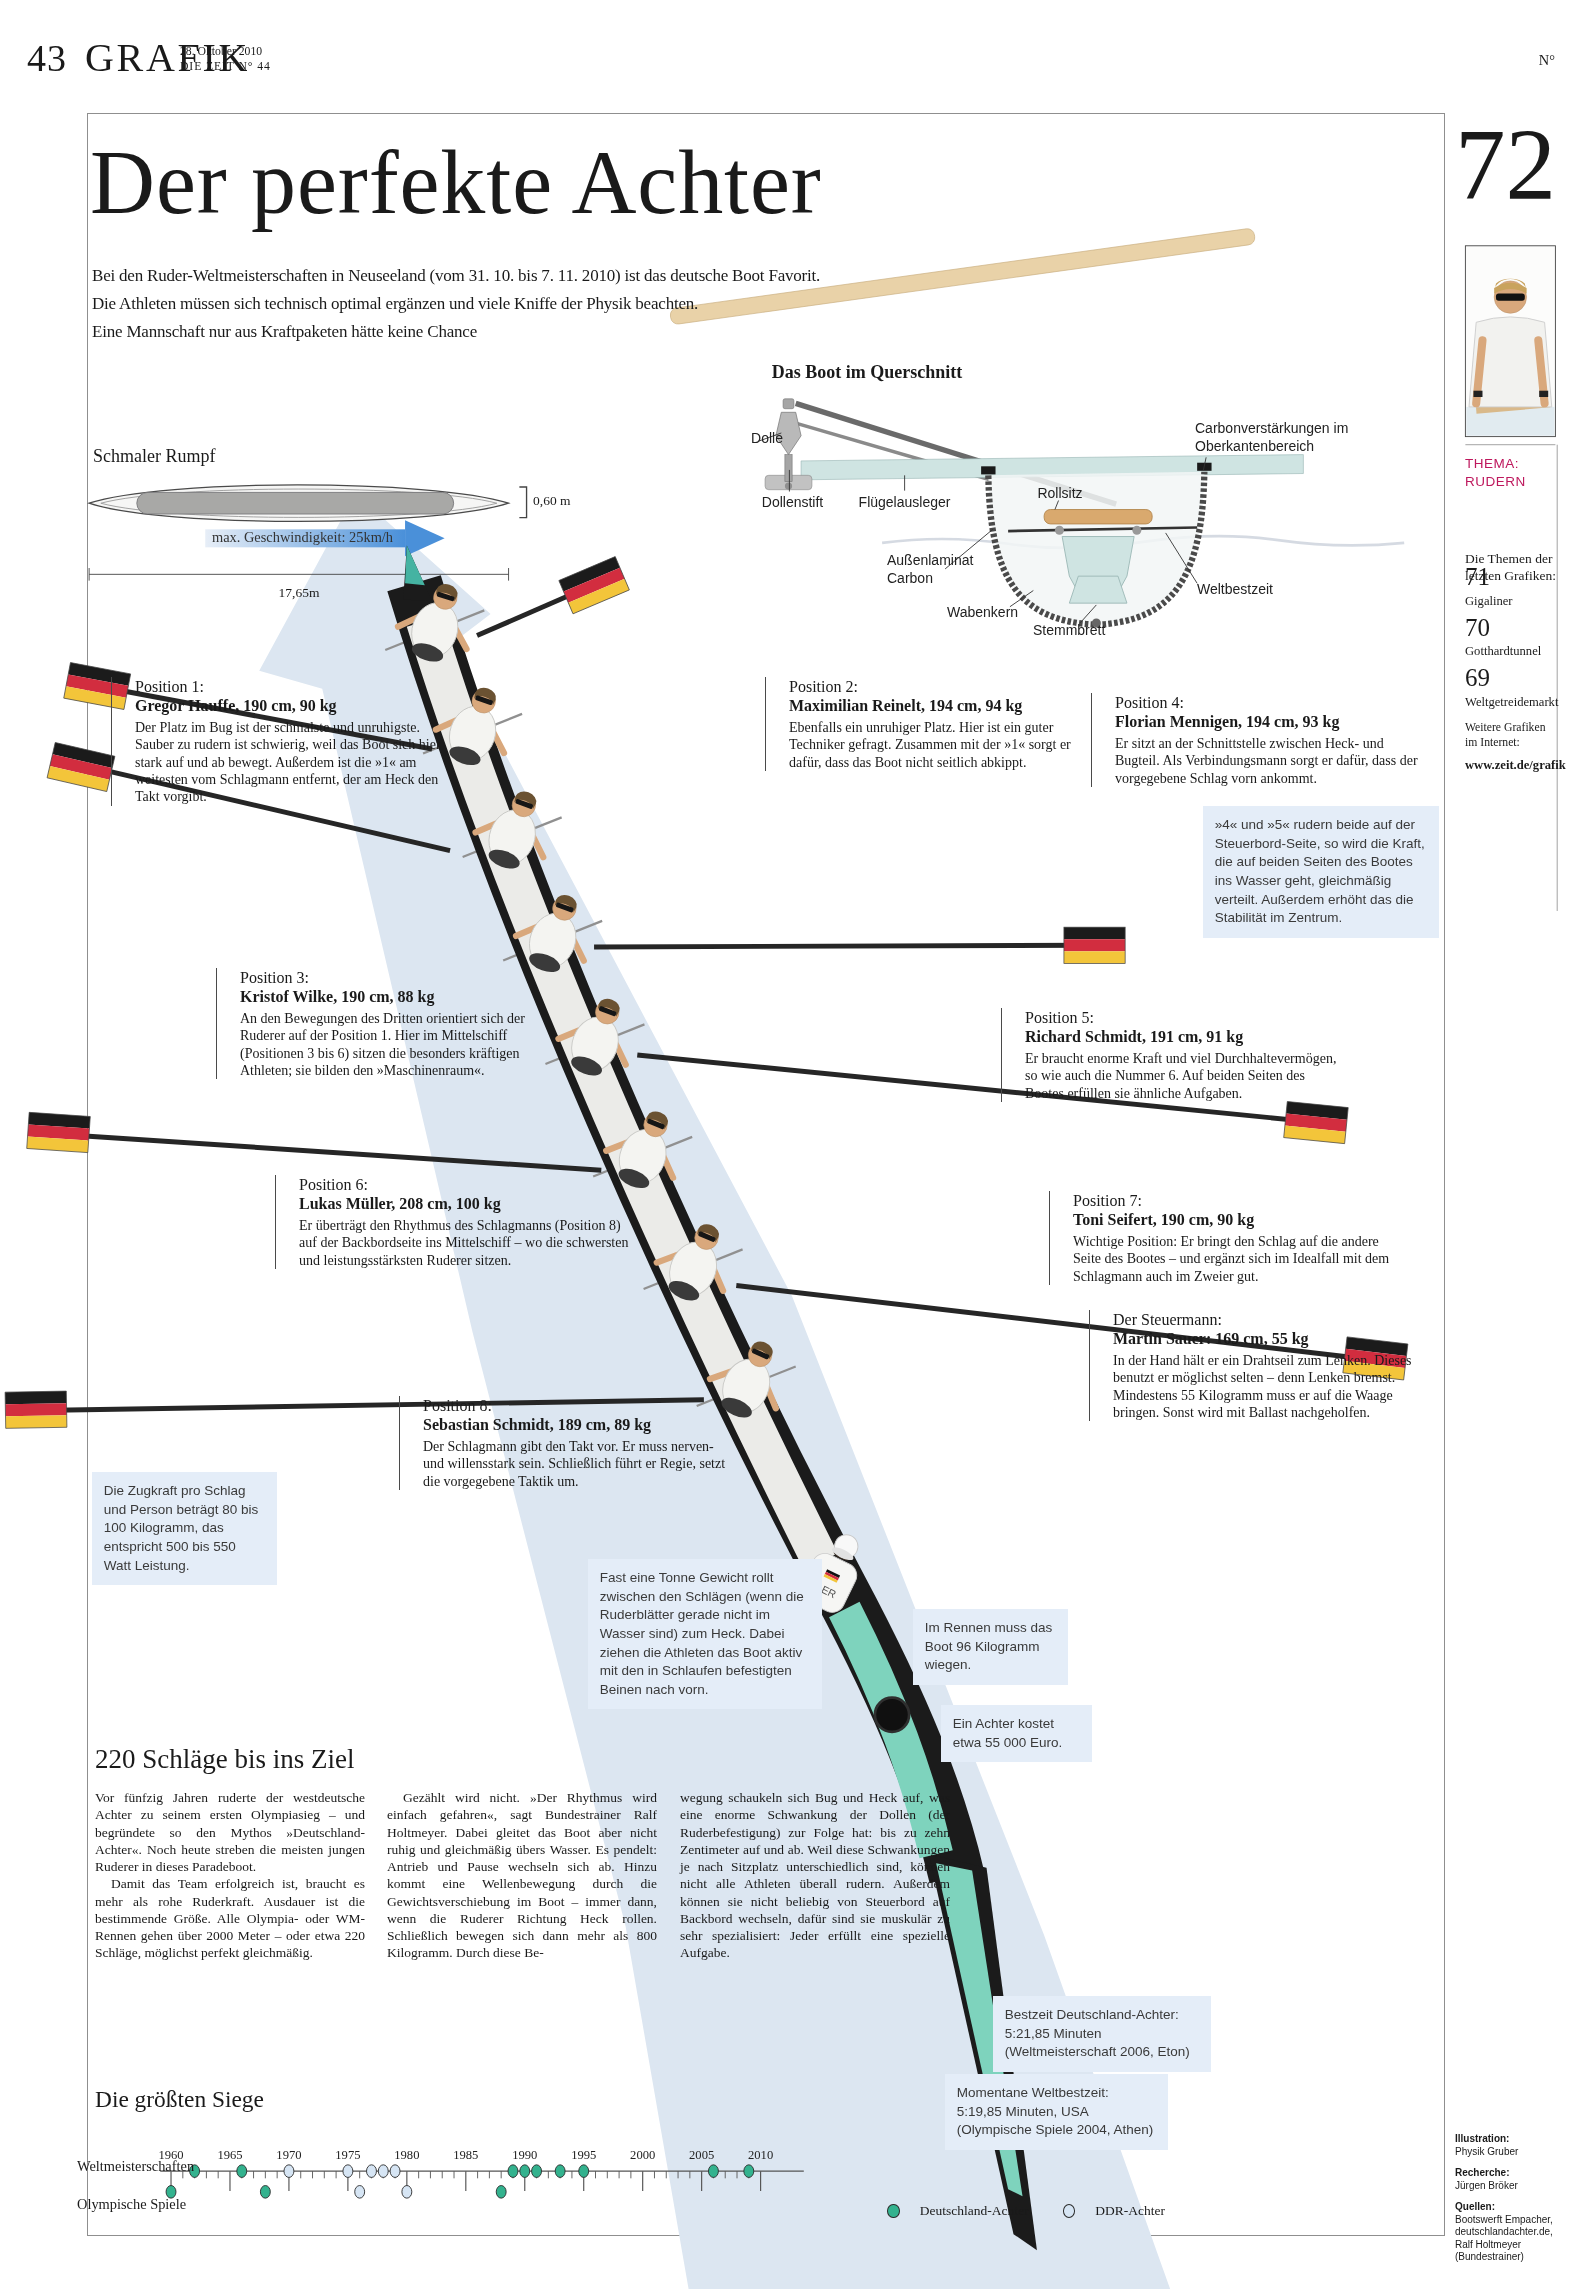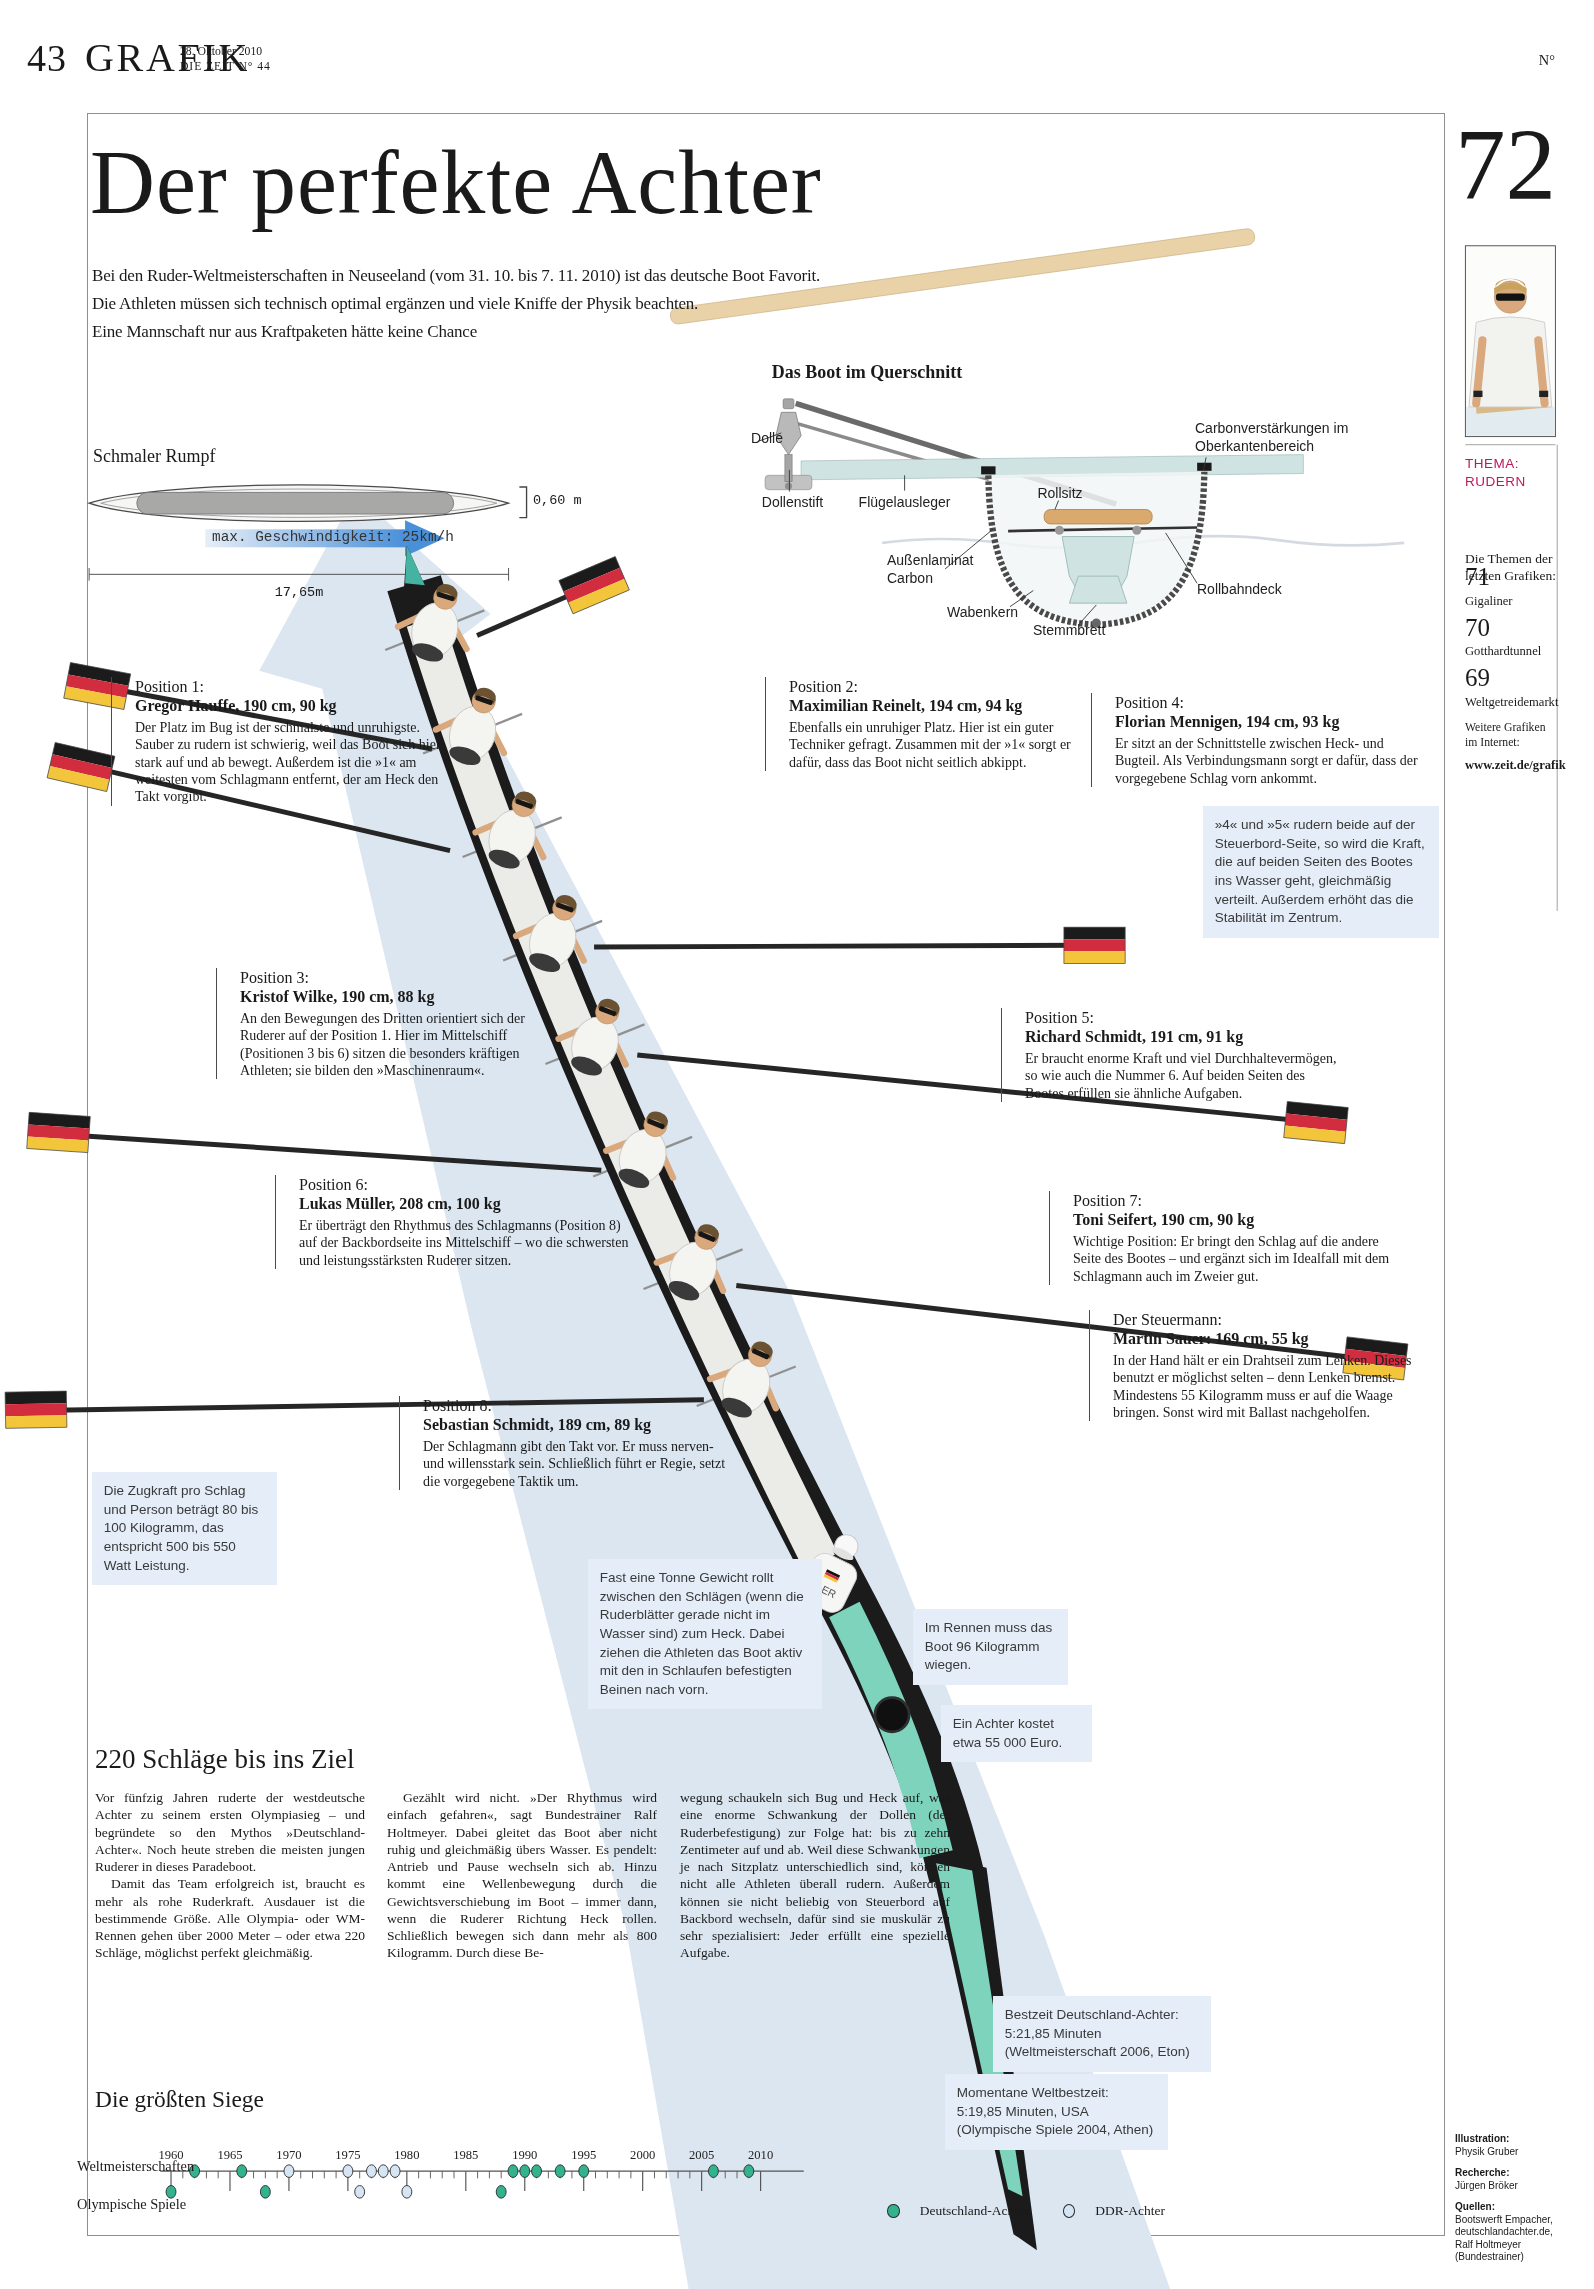--- a/index.html
+++ b/index.html
@@ -7,21 +7,21 @@
   .abs{position:absolute;}
   #gfx{position:absolute;left:0;top:0;z-index:1;}
   .mainbox{left:87px;top:113px;width:1356px;height:2121px;border:0.9px solid #8f8f8f;z-index:0;}
   .mast-num{left:27px;top:36px;font-size:38px;letter-spacing:0.9px;}
   .mast-sec{left:85px;top:34px;font-size:40px;letter-spacing:2.7px;}
   .mast-d1{left:180px;top:45px;font-size:11.7px;}
   .mast-d2{left:180px;top:60px;font-size:11.7px;letter-spacing:0.9px;}
   .title{left:90px;top:131px;font-size:90px;letter-spacing:0.9px;white-space:nowrap;z-index:3;}
   .intro{font-size:17px;letter-spacing:-0.2px;white-space:nowrap;z-index:3;}
   .serif-label{z-index:3;}
-  .sans{font-family:Liberation Mono, monospace;}
+  .sans{font-family:Liberation Serif, serif;}
   .cslabel{font-family:"Liberation Sans",sans-serif;font-size:14px;color:#222;z-index:3;white-space:pre-line;line-height:1.3;}
   .cs-title{font-size:18px;font-weight:bold;z-index:3;text-align:center;}
   .pos{z-index:4;border-left:0.9px solid #4a4a4a;padding-left:23px;background:transparent;}
   .pos .ph{font-size:16px;line-height:1.2;}
   .pos .pn{font-size:16px;font-weight:700;line-height:1.25;margin-bottom:2.7px;}
   .pos .pb{font-size:14px;line-height:1.24;}
   .callout{background:#e4edf8;font-family:"Liberation Sans",sans-serif;font-size:13.5px;line-height:1.38;color:#3a3a3a;padding:10px 11.7px;z-index:5;box-sizing:border-box;}
   .pre{white-space:pre-line;}
   .art-h{font-size:27px;z-index:3;}
   .art-col{font-size:13.5px;line-height:1.28;text-align:justify;z-index:3;}
@@ -309,21 +309,21 @@
 <div class="abs cslabel" style="left:693px;top:429px;width:90px;text-align:right">Dolle</div>
 <div class="abs cslabel" style="left:725px;top:493px;width:135px;text-align:center">Dollenstift</div>
 <div class="abs cslabel" style="left:837px;top:493px;width:135px;text-align:center">Flügelausleger</div>
 <div class="abs cslabel" style="left:1195px;top:419px">Carbonverstärkungen im
 Oberkantenbereich</div>
 <div class="abs cslabel" style="left:1008px;top:484px;width:104px;text-align:center">Rollsitz</div>
 <div class="abs cslabel" style="left:887px;top:551px">Außenlaminat
 Carbon</div>
 <div class="abs cslabel" style="left:947px;top:603px">Wabenkern</div>
 <div class="abs cslabel" style="left:1033px;top:621px">Stemmbrett</div>
-<div class="abs cslabel" style="left:1197px;top:580px">Rollbahndeck</div>
+<div class="abs cslabel" style="left:1197px;top:580px">Weltbestzeit</div>
 
 <div class="abs pos" style="left:111px;top:677px;width:311px">
   <div class="ph">Position 1:</div>
   <div class="pn">Gregor Hauffe, 190 cm, 90 kg</div>
   <div class="pb">Der Platz im Bug ist der schmalste und unruhigste. Sauber zu rudern ist schwierig, weil das Boot sich hier stark auf und ab bewegt. Außerdem ist die »1« am weitesten vom Schlagmann entfernt, der am Heck den Takt vorgibt.</div>
 </div>
 <div class="abs pos" style="left:765px;top:677px;width:311px">
   <div class="ph">Position 2:</div>
   <div class="pn">Maximilian Reinelt, 194 cm, 94 kg</div>
   <div class="pb">Ebenfalls ein unruhiger Platz. Hier ist ein guter Techniker gefragt. Zusammen mit der »1« sorgt er dafür, dass das Boot nicht seitlich abkippt.</div>

